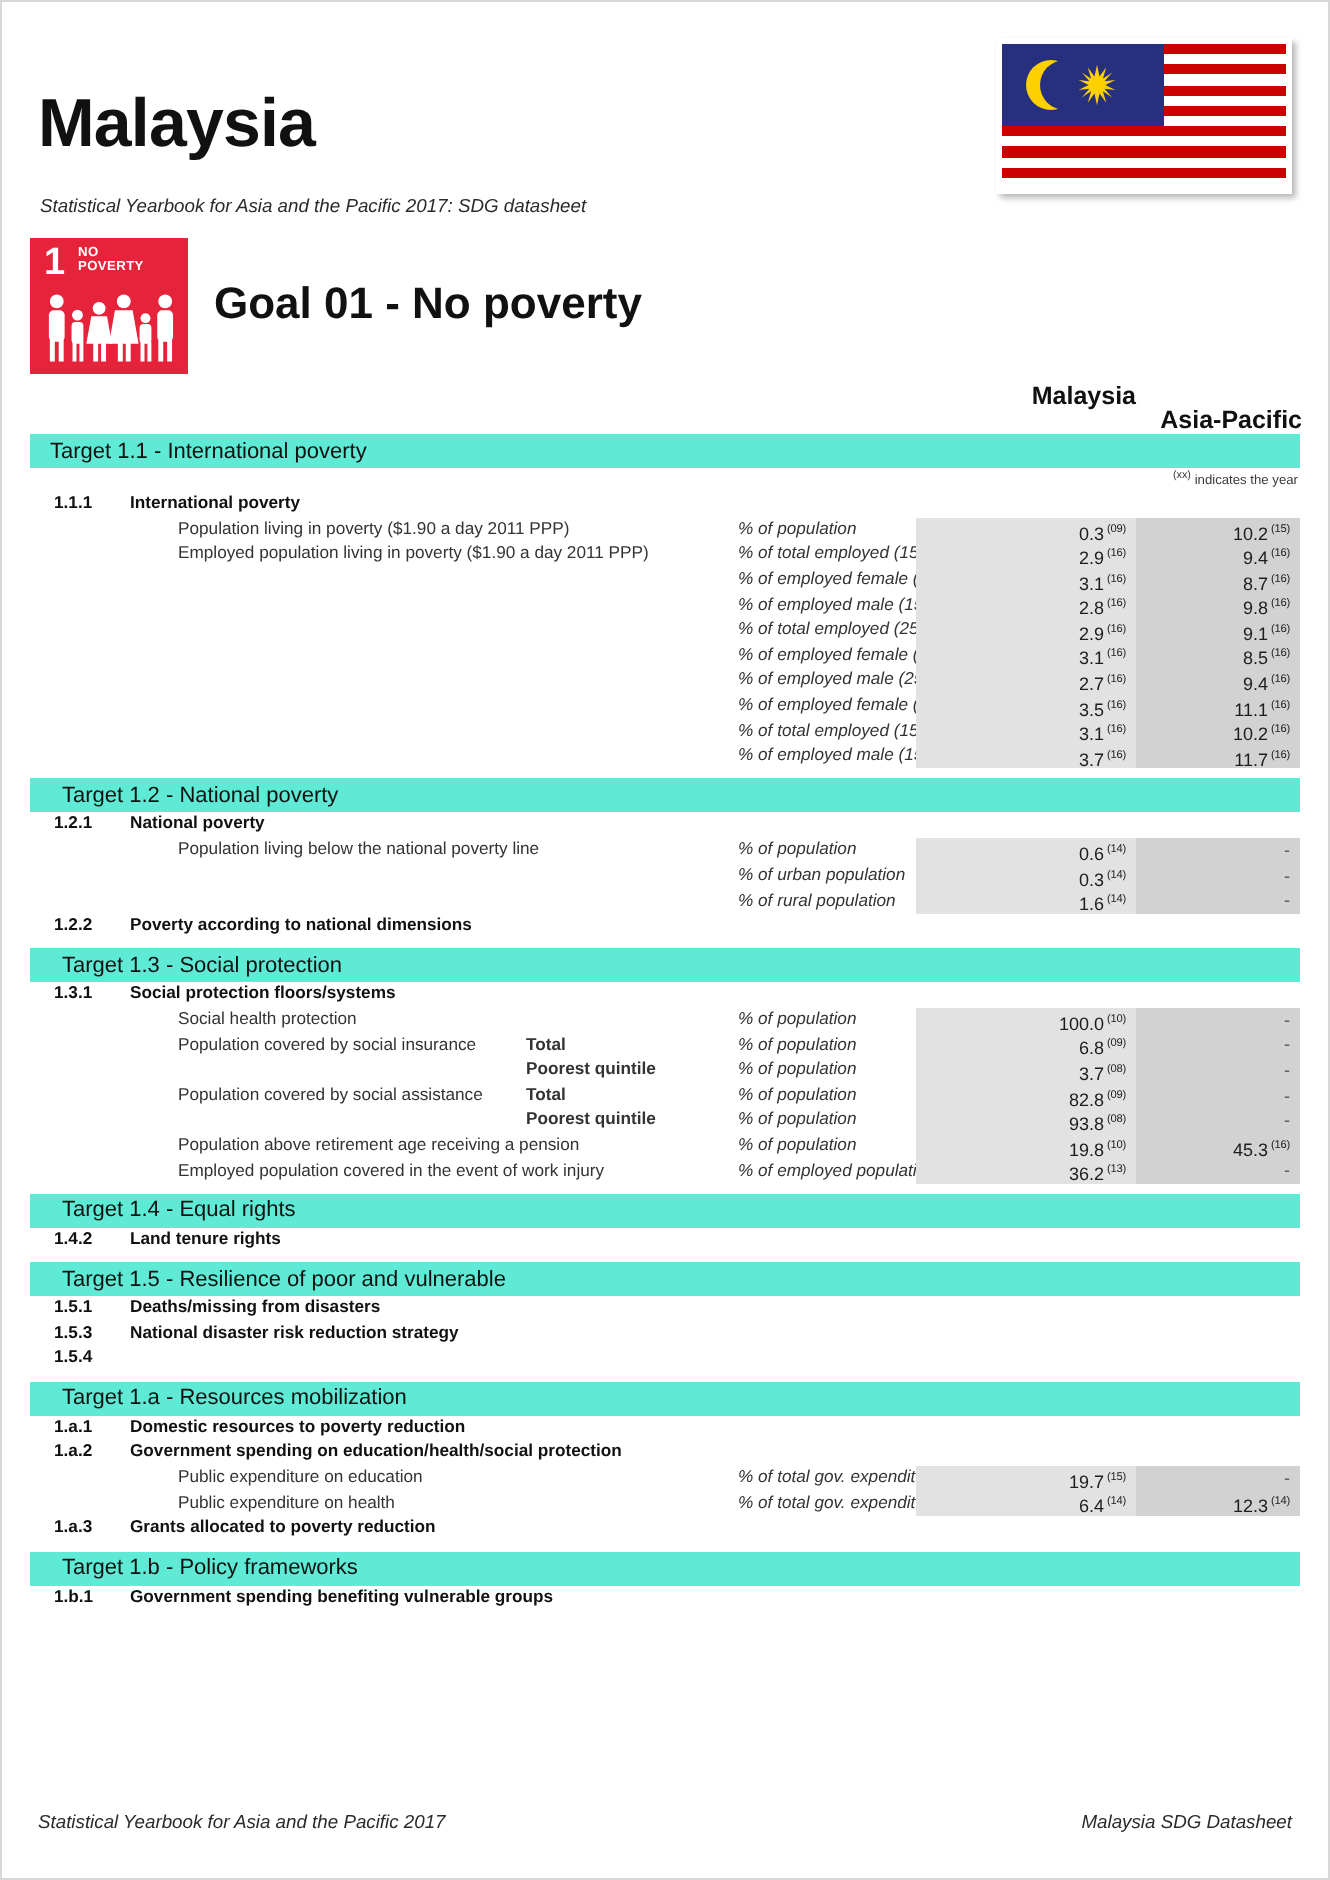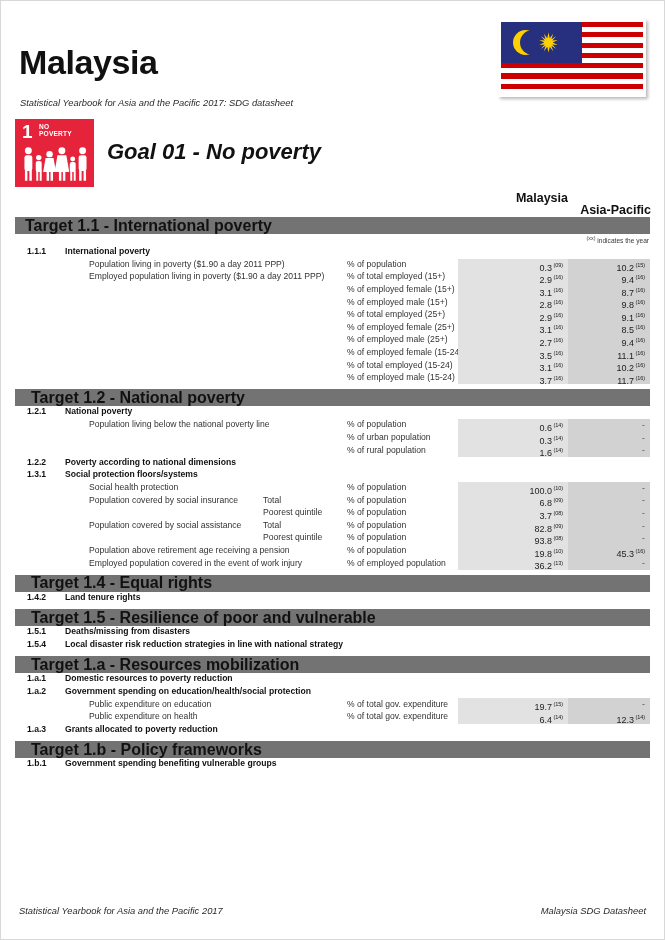--- a/index.html
+++ b/index.html
@@ -58,43 +58,43 @@
     position: absolute; left: 7px; top: 3px;
     font-size: 19px; font-weight: bold; line-height: 1;
   }
   .sdg-words {
     position: absolute; left: 24px; top: 4px;
     font-size: 6.6px; font-weight: bold; line-height: 1.12; letter-spacing: 0.2px;
   }
   .sdg-people { position: absolute; left: 5px; top: 26px; width: 69px; height: 38px; }
   .goal-title {
     position: absolute; left: 106px; top: 20px;
-    font-size: 22px; font-weight: bold; color: #111; font-style: italic;
+    font-size: 22px; font-weight: bold; color: #111;
   }
 
   
   .col-head { position: relative; height: 20px; }
   .col-head .ch {
     position: absolute; top: 0;
     font-size: 12.5px; font-weight: bold; color: #111;
     text-align: right;
   }
   .ch-my { right: 96px; }
   .ch-ap { right: 13px; margin-top: 12px; }
 
   
   .sheet { position: relative; padding: 0 14px; }
 
   .target-bar {
-    background: #737373;
+    background: #5eead4;
     height: 17px;
     margin-top: 6px;
     display: flex; align-items: center;
     padding-left: 10px;
-    font-size: 16px; font-weight: bold; color: #111;
+    font-size: 11px; font-weight: normal; color: #111;
   }
   .target-bar.tight { margin-top: 5px; padding-left: 16px; }
 
   .note-row { position: relative; height: 12px; }
   .year-note {
     position: absolute; right: 1px; top: 1px;
     font-size: 6.6px; color: #3a3a3a; white-space: nowrap;
   }
   .year-note sup { font-size: 5.4px; }
 
@@ -111,25 +111,25 @@
 
   .row {
     position: relative; height: 12.6px;
   }
   .r-label {
     position: absolute; left: 50px; top: 0.4px;
     font-size: 8.6px; color: #333; padding-left: 24px;
   }
   .r-sub {
     position: absolute; left: 248px; top: 0.4px;
-    font-size: 8.6px; color: #333;
+    font-size: 8.6px; color: #333; font-weight: bold;
   }
   .r-unit {
-    position: absolute; left: 332px; top: 0.4px;
-    font-size: 8.6px; color: #333;
+    position: absolute; left: 354px; top: 0.4px;
+    font-size: 8.6px; color: #333; font-style: italic;
   }
   .cell {
     position: absolute; top: 0;
     height: 12.6px;
     font-size: 9px; color: #1d1d1d;
     text-align: right;
     padding-right: 5px;
     line-height: 13.6px;
   }
   .cell sup { font-size: 5.6px; vertical-align: super; letter-spacing: -0.1px; }
@@ -332,20 +332,21 @@
           <span class="cell cell-my">1.6<sup> (14)</sup></span>
           <span class="cell cell-ap dash">-</span>
         </div>
       </div>
       <div class="ind">
         <div class="ind-head">
           <span class="ind-code">1.2.2</span>
           <span class="ind-name">Poverty according to national dimensions</span>
         </div>
       </div>
+      <div class="target-bar tight">Target 1.3 - Social protection</div>
       <div class="ind">
         <div class="ind-head">
           <span class="ind-code">1.3.1</span>
           <span class="ind-name">Social protection floors/systems</span>
         </div>
         <div class="row">
           <span class="r-label">Social health protection</span>
           <span class="r-sub"></span>
           <span class="r-unit">% of population</span>
           <span class="cell cell-my">100.0<sup> (10)</sup></span>
@@ -403,22 +404,27 @@
       </div>
       <div class="target-bar tight">Target 1.5 - Resilience of poor and vulnerable</div>
       <div class="ind">
         <div class="ind-head">
           <span class="ind-code">1.5.1</span>
           <span class="ind-name">Deaths/missing from disasters</span>
         </div>
       </div>
       <div class="ind">
         <div class="ind-head">
+          <span class="ind-code">1.5.3</span>
+          <span class="ind-name">National disaster risk reduction strategy</span>
+        </div>
+      </div>
+      <div class="ind">
+        <div class="ind-head">
           <span class="ind-code">1.5.4</span>
-          <span class="ind-name">Local disaster risk reduction strategies in line with national strategy</span>
         </div>
       </div>
       <div class="target-bar tight">Target 1.a - Resources mobilization</div>
       <div class="ind">
         <div class="ind-head">
           <span class="ind-code">1.a.1</span>
           <span class="ind-name">Domestic resources to poverty reduction</span>
         </div>
       </div>
       <div class="ind">

